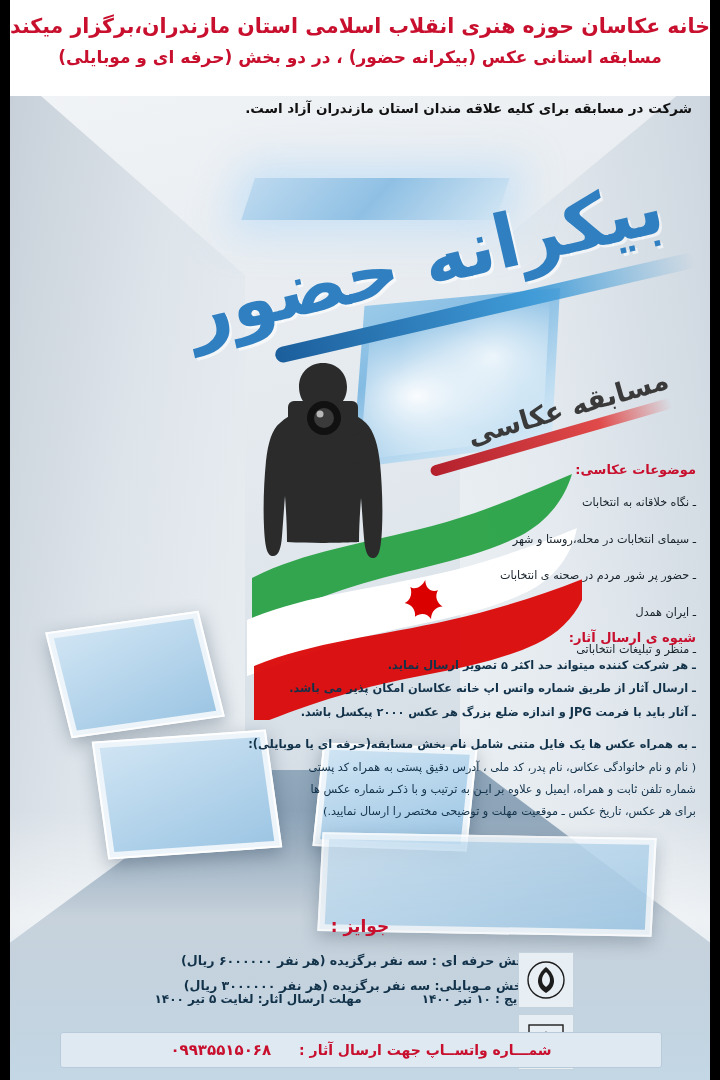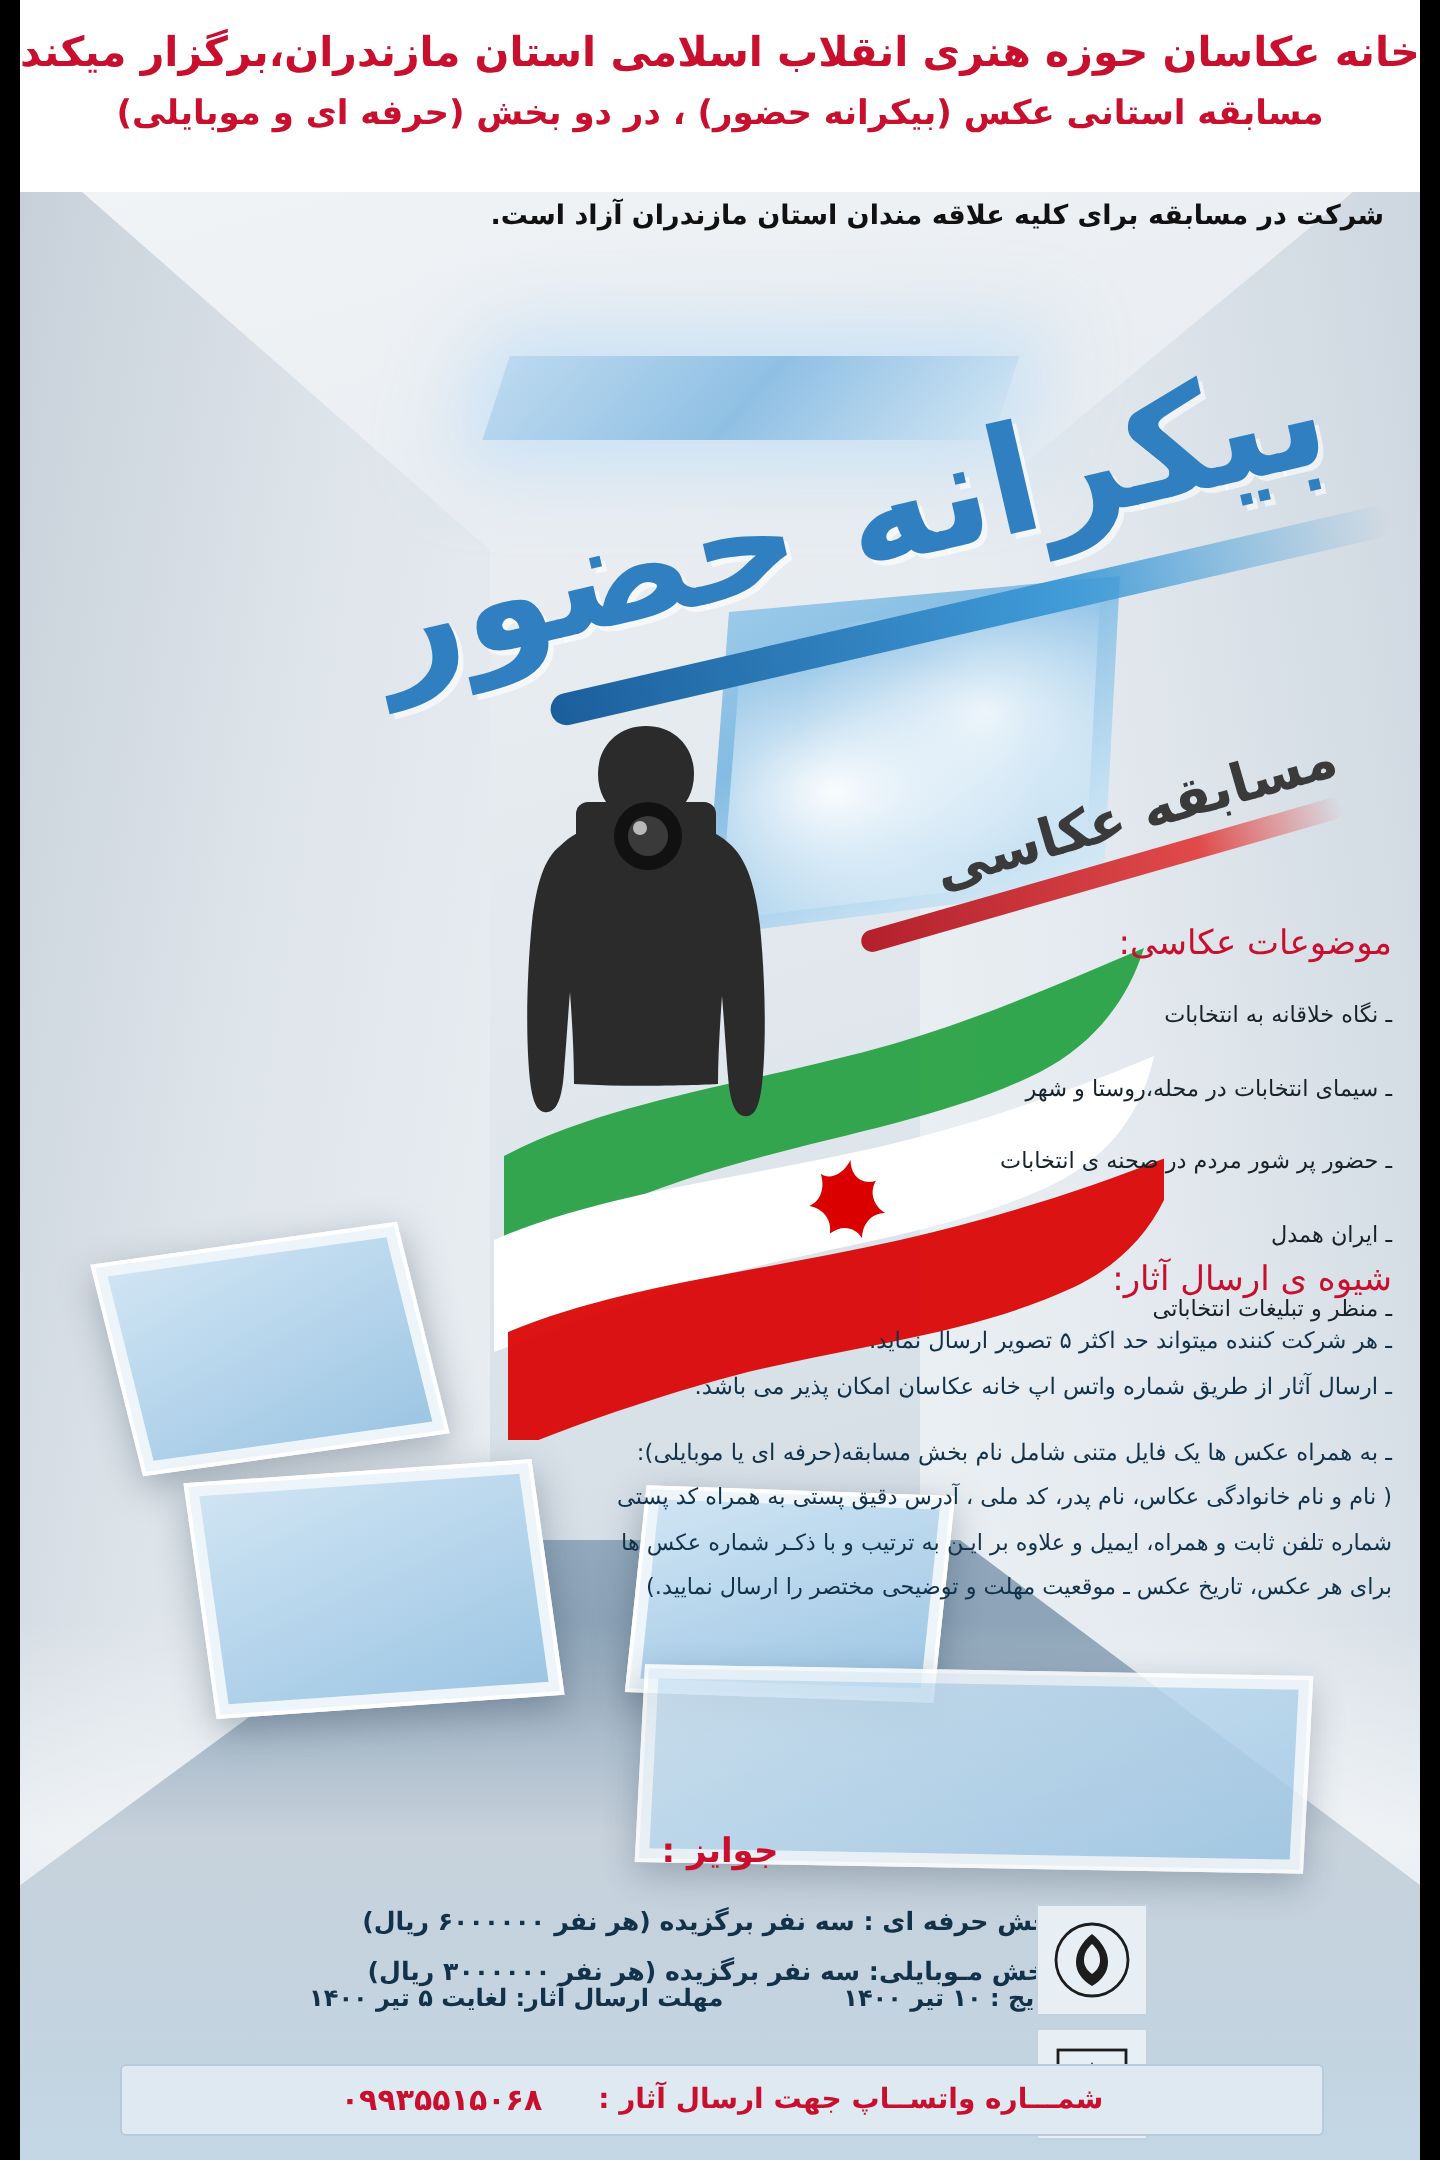--- a/index.html
+++ b/index.html
@@ -110,29 +110,29 @@
   .photo{position:absolute;background:#eef5fa;border:2px solid #ffffff;
     box-shadow:0 6px 18px rgba(40,60,80,.35);z-index:16;}
   .photo .inner{position:absolute;inset:5px;background:linear-gradient(160deg,#cfe4f3,#9dc6e4);}
   .p1{left:58px;top:620px;width:150px;height:105px;transform:rotate(-14deg) skewY(6deg);}
   .p2{left:100px;top:735px;width:170px;height:115px;transform:rotate(-8deg) skewY(4deg);}
   .p3{left:318px;top:745px;width:150px;height:100px;transform:rotate(6deg) skewY(-4deg);}
   .p4{left:320px;top:835px;width:330px;height:95px;transform:rotate(3deg) skewY(-2deg);opacity:.85;}
 
   
   .sec{position:absolute;z-index:25;direction:rtl;text-align:right;color:#1a1a1a;}
-  .sec h3{margin:0 0 9px 0;font-size:17px;color:#c8102e;font-weight:normal;}
+  .sec h3{margin:0 0 9px 0;font-size:13px;color:#c8102e;font-weight:bold;}
   .sec ul{margin:0;padding:0;list-style:none;}
   .sec li{font-size:11.2px;line-height:1.85;color:#17222b;white-space:nowrap;}
 
   .sec-topics{right:24px;top:462px;width:330px;}
   .sec-topics li{text-align:right;margin-top:16px;}
 
   .sec-submit{right:24px;top:630px;width:440px;}
-  .sec-submit li{font-size:11.4px;line-height:2.05;font-weight:normal;color:#12324a;}
+  .sec-submit li{font-size:11.4px;line-height:2.05;font-weight:bold;color:#12324a;}
   .sec-submit .gap{height:9px;}
   .sec-submit .para{font-size:11.2px;line-height:2.0;font-weight:normal;color:#12324a;
      text-align:right;}
 
   
   .prizes{position:absolute;left:0;top:916px;width:720px;z-index:26;text-align:center;direction:rtl;}
   .prizes .ph{font-size:17px;font-weight:bold;color:#c8102e;margin-bottom:12px;}
   .prizes .pl{font-size:12.6px;font-weight:bold;color:#12324a;line-height:2.0;}
 
   .deadlines{position:absolute;left:0;top:992px;width:720px;z-index:26;
@@ -233,20 +233,21 @@
       <li>ـ ایران همدل</li>
       <li>ـ منظر و تبلیغات انتخاباتی</li>
     </ul>
   </div>
 
   <div class="sec sec-submit">
     <h3>شیوه ی ارسال آثار:</h3>
     <ul>
       <li>ـ هر شرکت کننده میتواند حد اکثر ۵ تصویر ارسال نماید.</li>
       <li>ـ ارسال آثار از طریق شماره واتس اپ خانه عکاسان  امکان پذیر می باشد.</li>
+      <li>ـ آثار باید با فرمت JPG و اندازه ضلع بزرگ هر عکس ۲۰۰۰ پیکسل باشد.</li>
       <li class="gap"></li>
       <li>ـ به همراه عکس ها یک فایل متنی شامل نام بخش  مسابقه(حرفه ای یا موبایلی):</li>
     </ul>
     <div class="para">( نام و نام خانوادگی عکاس، نام پدر، کد ملی ، آدرس دقیق پستی به همراه کد پستی</div>
     <div class="para">شماره تلفن ثابت و همراه، ایمیل و علاوه بر ایـن به ترتیب و با ذکـر شماره عکس ها</div>
     <div class="para">برای هر عکس، تاریخ عکس ـ موقعیت مهلت و توضیحی مختصر را ارسال نمایید.)</div>
   </div>
 
   <div class="prizes">
     <div class="ph">جوایز :</div>

